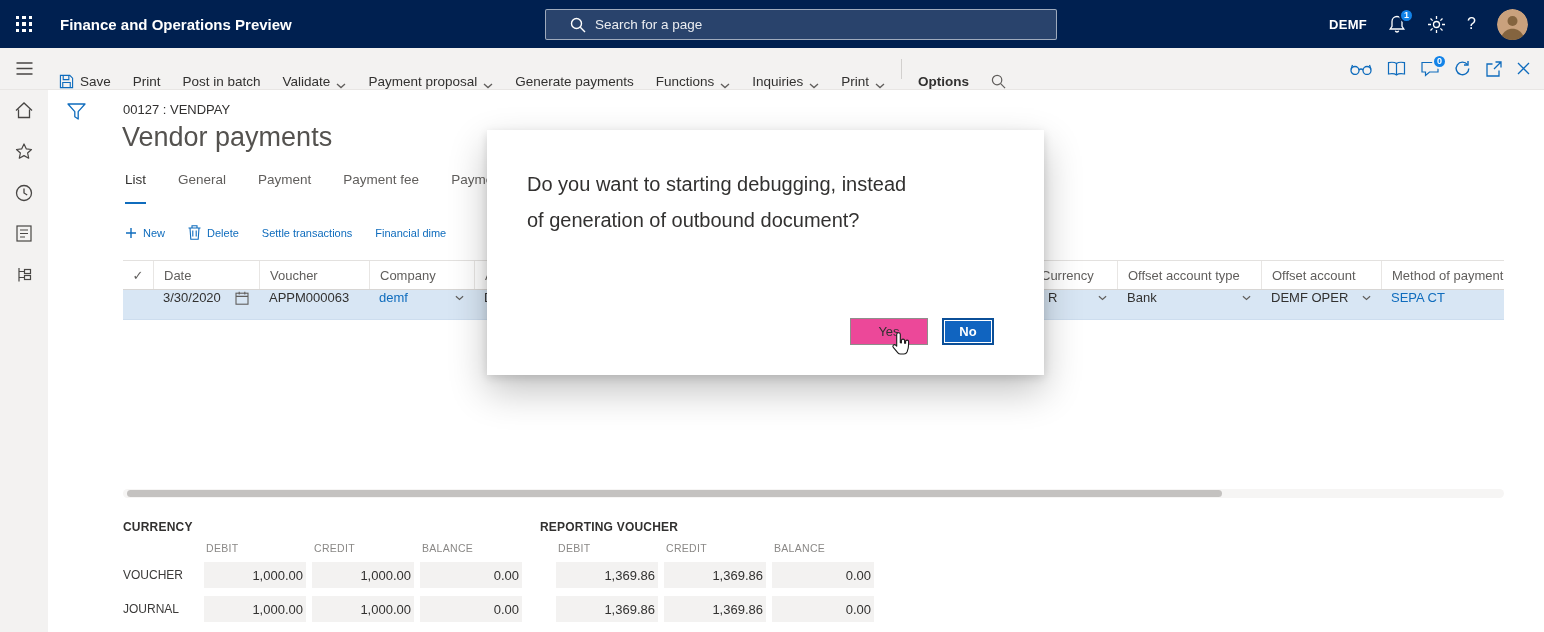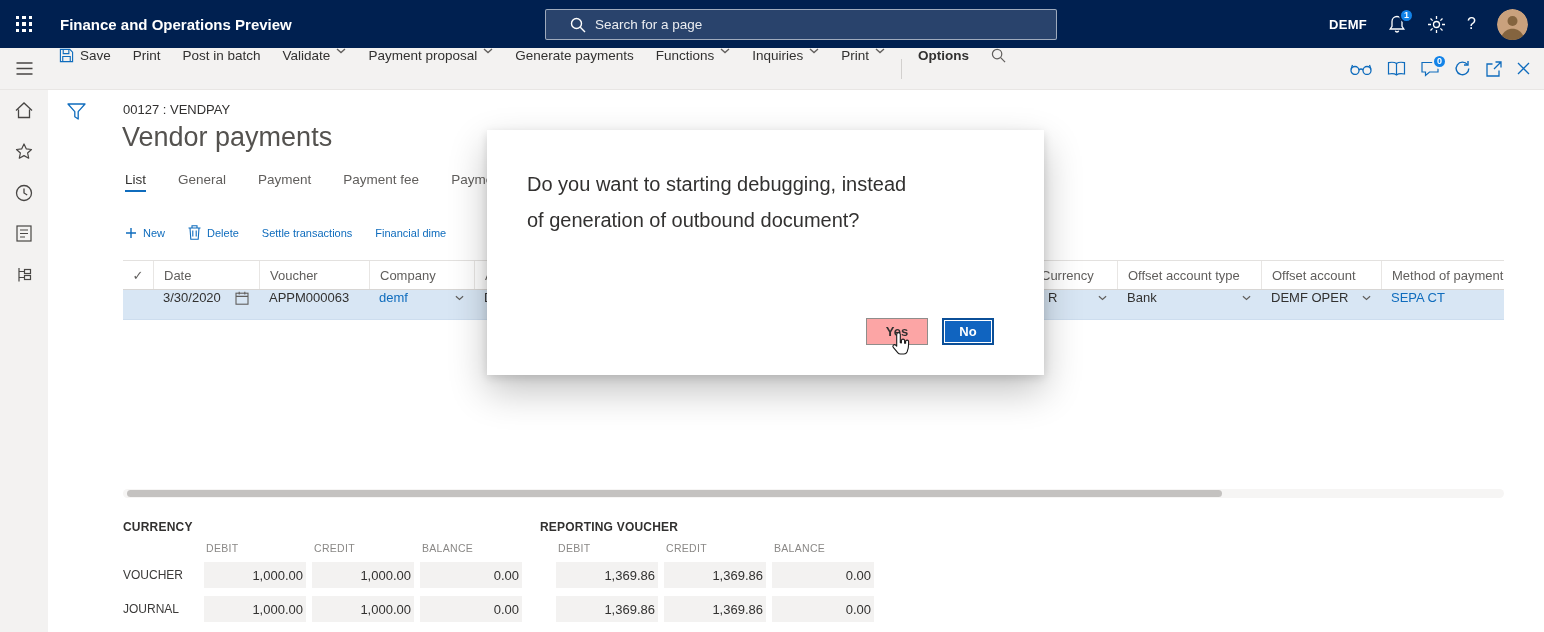--- a/index.html
+++ b/index.html
@@ -26,39 +26,39 @@
            background:#1283e8; border:2px solid #002050; color:#fff; font-size:9px; font-weight:700;
            display:grid; place-items:center; line-height:1; }
   .help-glyph { font-size:16px; color:#fff; font-weight:400; }
   .avatar { width:31px; height:31px; border-radius:50%; overflow:hidden; cursor:pointer; }
 
   
   .cmdbar { position:absolute; top:48px; left:0; right:0; height:42px; background:#f3f2f1;
             display:flex; align-items:center; z-index:5; border-bottom:1px solid #e8e6e4; }
   .cmd-burger { width:48px; height:42px; display:grid; place-items:center; cursor:pointer; }
   .cmd-items { display:flex; align-items:center; height:100%; }
-  .cmd-item { display:flex; align-items:flex-start; gap:6px; padding:0 11px; font-size:13.5px; color:#323130;
+  .cmd-item { display:flex; align-items:flex-end; gap:6px; padding:0 11px; font-size:13.5px; color:#323130;
               height:100%; cursor:pointer; white-space:nowrap; }
   .cmd-item.bold { font-weight:700; }
   .cmd-divider { width:1px; height:20px; background:#d2d0ce; margin:0 5px; }
   .cmd-right { margin-left:auto; display:flex; align-items:center; gap:15px; padding-right:14px; }
 
   
   .rail { position:absolute; top:90px; bottom:0; left:0; width:48px; background:#f3f2f1; z-index:4;
           display:flex; flex-direction:column; align-items:center; }
   .rail-item { width:48px; height:41px; display:grid; place-items:center; cursor:pointer; }
 
   
   .content { position:absolute; top:90px; left:48px; right:0; bottom:0; background:#fff; }
   .filter-btn { position:absolute; left:15px; top:9px; width:26px; height:24px; display:grid; place-items:center; cursor:pointer; }
   .record-caption { position:absolute; left:75px; top:12px; font-size:13px; color:#323130; }
   .page-title { position:absolute; left:74px; top:32px; font-size:27px; font-weight:400; color:#54524f; }
 
   .tabs { position:absolute; left:77px; top:82px; display:flex; gap:32px; font-size:13.5px; color:#605e5c; }
-  .tab { padding-bottom:3px; cursor:pointer; border-bottom:2.5px solid transparent; white-space:nowrap; }
+  .tab { padding-bottom:15px; cursor:pointer; border-bottom:2.5px solid transparent; white-space:nowrap; }
   .tab.active { color:#323130; border-bottom-color:#0f6cbd; }
 
   .grid-actions { position:absolute; left:77px; top:135px; display:flex; align-items:center; gap:23px;
                   font-size:11px; color:#0f6cbd; }
   .ga-item { display:flex; align-items:center; gap:6px; cursor:pointer; white-space:nowrap; }
 
   
   .grid { position:absolute; left:75px; top:170px; width:1381px; height:238px; background:#fff; }
   .grid-header { display:flex; height:30px; border-top:1px solid #e3e1df; border-bottom:1px solid #d8d6d4;
                  align-items:stretch; }
@@ -91,21 +91,21 @@
   .num-field { height:26px; background:#f3f2f1; display:flex; align-items:center; justify-content:flex-end;
                padding-right:3px; color:#323130; }
 
   
   .dialog { position:absolute; left:487px; top:130px; width:557px; height:245px; background:#fff; z-index:10;
             box-shadow:0 16px 36px rgba(0,0,0,.24), 0 3px 9px rgba(0,0,0,.13); padding:36px 40px; }
   .dialog-message { font-size:20px; line-height:36px; color:#323130; width:382px; }
   .dialog-buttons { position:absolute; right:50px; bottom:30px; display:flex; gap:14px; }
   .btn { height:27px; font-size:13px; display:grid; place-items:center; cursor:pointer; font-family:inherit;
          padding:0 10px; }
-  .btn-secondary { width:62px; background:#fca5a5; border:1px solid #8f8d8b; color:#323130; font-weight:700; }
+  .btn-secondary { width:78px; background:#ec4899; border:1px solid #8f8d8b; color:#323130; font-weight:400; }
   .btn-primary { min-width:52px; background:#1064c0; border:2px solid #0b4f98; color:#fff; font-weight:700;
                  box-shadow:inset 0 0 0 1px #fff; }
 
   .cursor { position:absolute; left:891px; top:331px; z-index:20; pointer-events:none; }
 
   svg { display:block; }
 </style>
 </head>
 <body>
 

